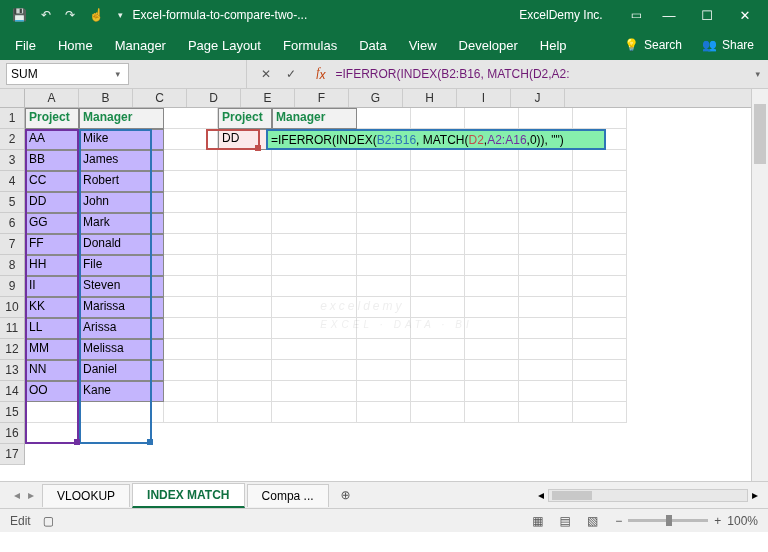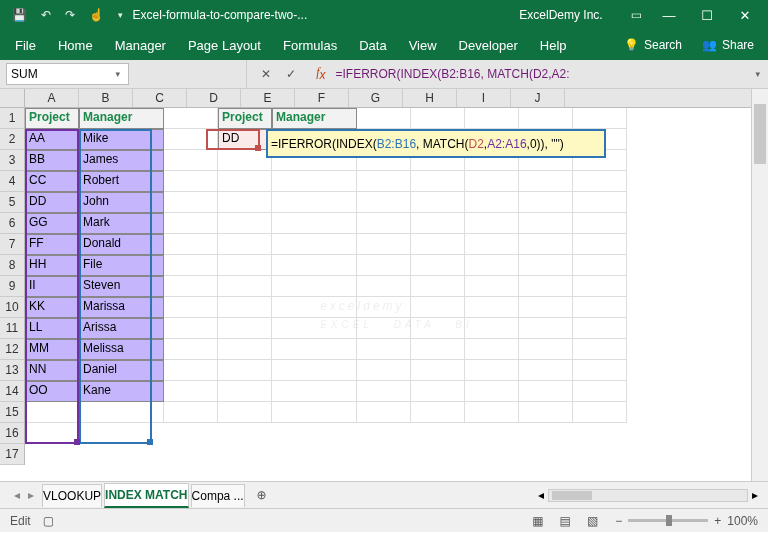--- a/index.html
+++ b/index.html
@@ -31,30 +31,30 @@
 .ch{width:54px;display:flex;align-items:center;justify-content:center;color:#333;border-right:1px solid #ccc;font-size:12px}
 .row-hdrs{position:absolute;left:0;top:19px;width:25px;background:#e6e6e6;border-right:1px solid #bbb}
 .rh{height:21px;display:flex;align-items:center;justify-content:center;border-bottom:1px solid #ccc;color:#333;font-size:12px}
 .cells{position:absolute;left:25px;top:19px;right:0;bottom:0}
 .row{display:flex;height:21px}
 .cell{width:54px;border-right:1px solid #ddd;border-bottom:1px solid #ddd;padding:1px 3px;overflow:visible;white-space:nowrap;position:relative}
 .cell.wide{width:85px}
 .hdr-cell{background:#f2f2f2;color:#1a8a4a;font-weight:600;border:1px solid #888;border-width:1px 1px 1px 1px}
 .data-cell{border:1px solid #888;background:#c4b5fd}
 .d2{background:#fbeaea}
-.e2-editing{position:absolute;left:241px;top:21px;height:29px;z-index:10;background:#fef9c3;border:2px solid #2e75b6;padding:1px 3px;font-size:12px;display:flex;align-items:center;min-width:340px}
+.e2-editing{position:absolute;left:241px;top:21px;height:21px;z-index:10;background:#86efac;border:2px solid #2e75b6;padding:1px 3px;font-size:12px;display:flex;align-items:center;min-width:340px}
 .e2-editing .f-black{color:#000}
 .e2-editing .f-blue{color:#2e75b6}
 .e2-editing .f-red{color:#c0504d}
 .e2-editing .f-purple{color:#7030a0}
 .vscroll{position:absolute;right:0;top:0;width:17px;bottom:0;background:#f0f0f0;border-left:1px solid #ccc}
 .vscroll .thumb{position:absolute;left:2px;right:2px;top:15px;height:60px;background:#c8c8c8}
 .tabs-bar{height:27px;background:#f0f0f0;display:flex;align-items:center;border-top:1px solid #ccc;padding-left:6px}
 .tabs-bar .nav{display:flex;gap:8px;color:#888;padding:0 8px}
-.tabs-bar .tabitem{padding:4px 0;border:1px solid #ccc;border-bottom:none;background:#f8f8f8;margin-right:2px;font-size:12px}
+.tabs-bar .tabitem{padding:4px 14px;border:1px solid #ccc;border-bottom:none;background:#f8f8f8;margin-right:2px;font-size:12px}
 .tabs-bar .tabitem.active{background:#fff;color:#0f7040;font-weight:600;border-bottom:2px solid #0f7040}
 .tabs-bar .add{padding:4px 10px;color:#555}
 .tabs-bar .mini-scroll{margin-left:auto;display:flex;align-items:center;gap:4px;margin-right:10px}
 .tabs-bar .mini-scroll .track{width:200px;height:13px;background:#e8e8e8;border:1px solid #ccc;position:relative}
 .tabs-bar .mini-scroll .sthumb{position:absolute;left:3px;top:1px;width:40px;height:9px;background:#c8c8c8}
 .status-bar{height:24px;background:#f0f0f0;display:flex;align-items:center;border-top:1px solid #ccc;padding:0 10px;color:#555;font-size:12px}
 .status-bar .spacer{flex:1}
 .status-bar .views{display:flex;gap:2px}
 .status-bar .views span{padding:2px 6px;border:1px solid transparent}
 .status-bar .zoom{display:flex;align-items:center;gap:6px;margin-left:10px}

